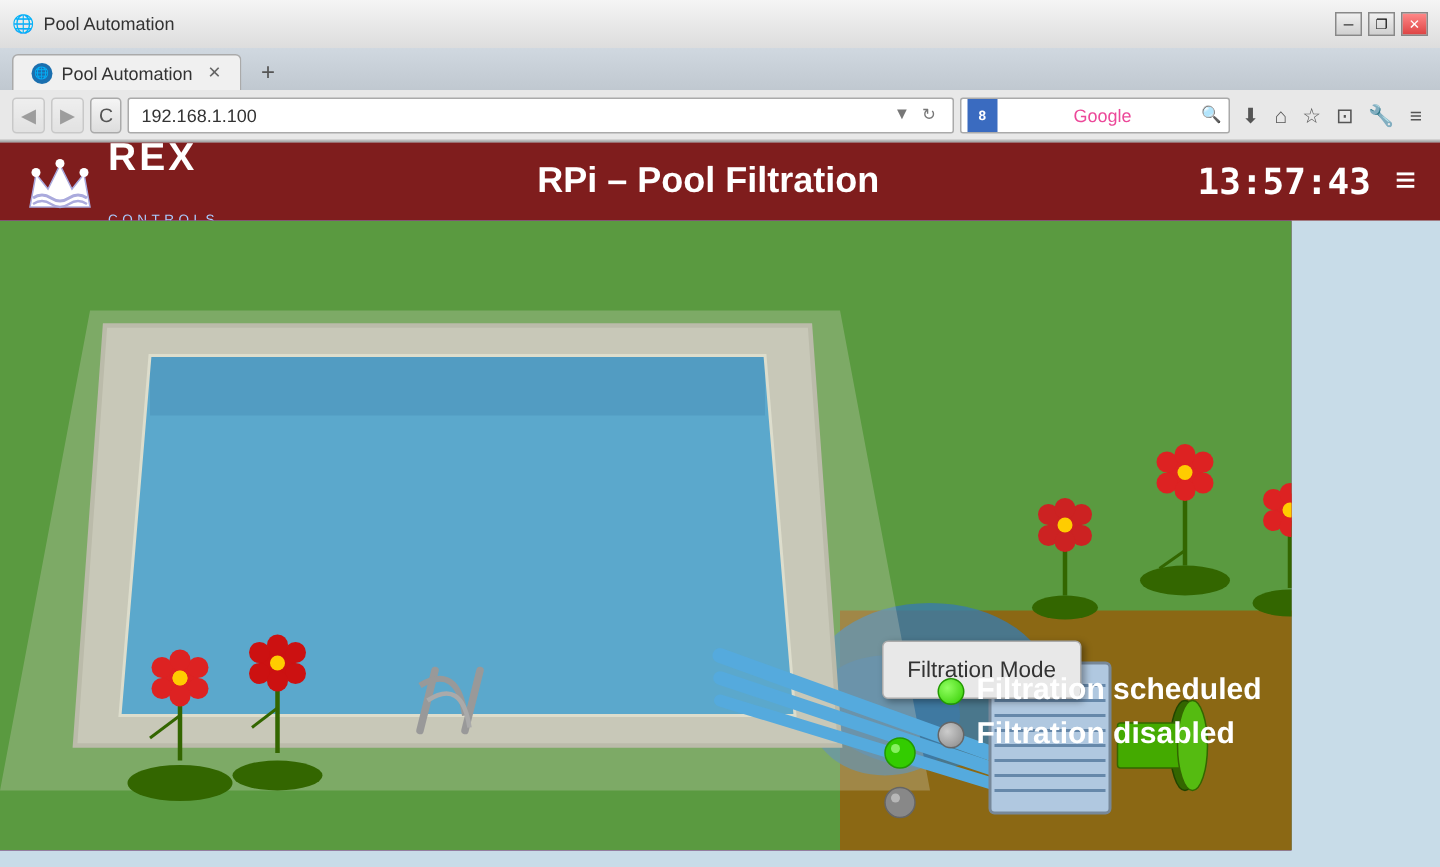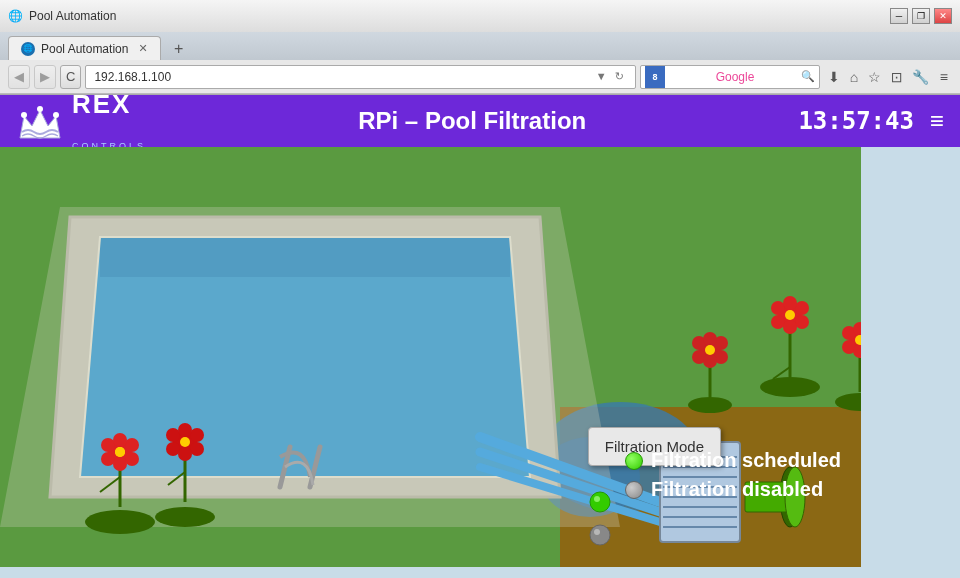--- a/index.html
+++ b/index.html
@@ -23,21 +23,21 @@
     .address-icons { display: flex; gap: 2px; }
     .addr-icon { font-size: 11px; color: #777; padding: 0 3px; }
     .search-bar { display: flex; align-items: center; border: 1px solid #aaa; border-radius: 2px; background: white; height: 24px; padding: 0 4px; width: 180px; }
     .search-icon-box { background: #3a6bc0; width: 20px; height: 22px; display: flex; align-items: center; justify-content: center; margin-right: 4px; }
     .search-text { font-size: 12px; color: #ec4899; flex: 1; text-align: center; }
     .search-btn { font-size: 11px; }
     .nav-extra { display: flex; gap: 2px; }
     .nav-extra-btn { font-size: 14px; color: #555; padding: 0 4px; cursor: pointer; }
 
     
-    .app-header { background: #6d28d9; display: flex; align-items: center; justify-content: space-between; padding: 0 16px; height: 52px; }
+    .app-header { background: #7f1d1d; display: flex; align-items: center; justify-content: space-between; padding: 0 16px; height: 52px; }
     .logo { display: flex; align-items: center; gap: 8px; }
     .logo-icon { width: 48px; height: 42px; position: relative; }
     .logo-text { display: flex; flex-direction: column; line-height: 1; }
     .logo-rex { font-size: 26px; font-weight: bold; color: white; letter-spacing: 2px; }
     .logo-controls { font-size: 9px; color: #aaccff; letter-spacing: 3px; margin-top: 25px; }
     .app-title { font-size: 24px; color: white; font-weight: bold; }
     .header-right { display: flex; align-items: center; gap: 16px; }
     .clock { font-size: 24px; color: white; font-weight: bold; font-family: monospace; }
     .hamburger { font-size: 24px; color: white; cursor: pointer; }
 

